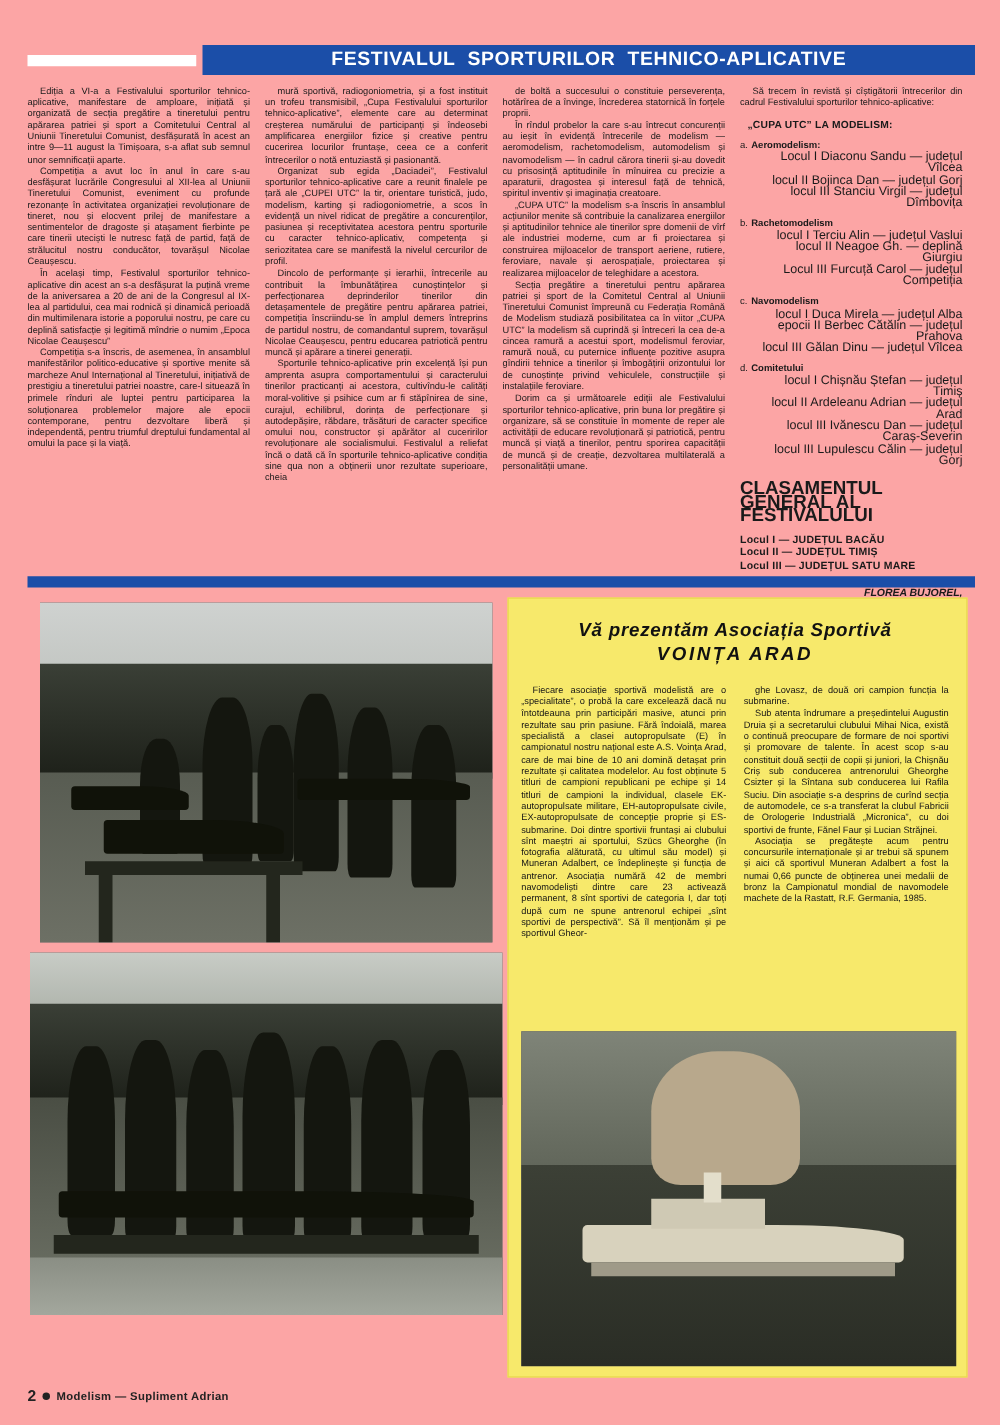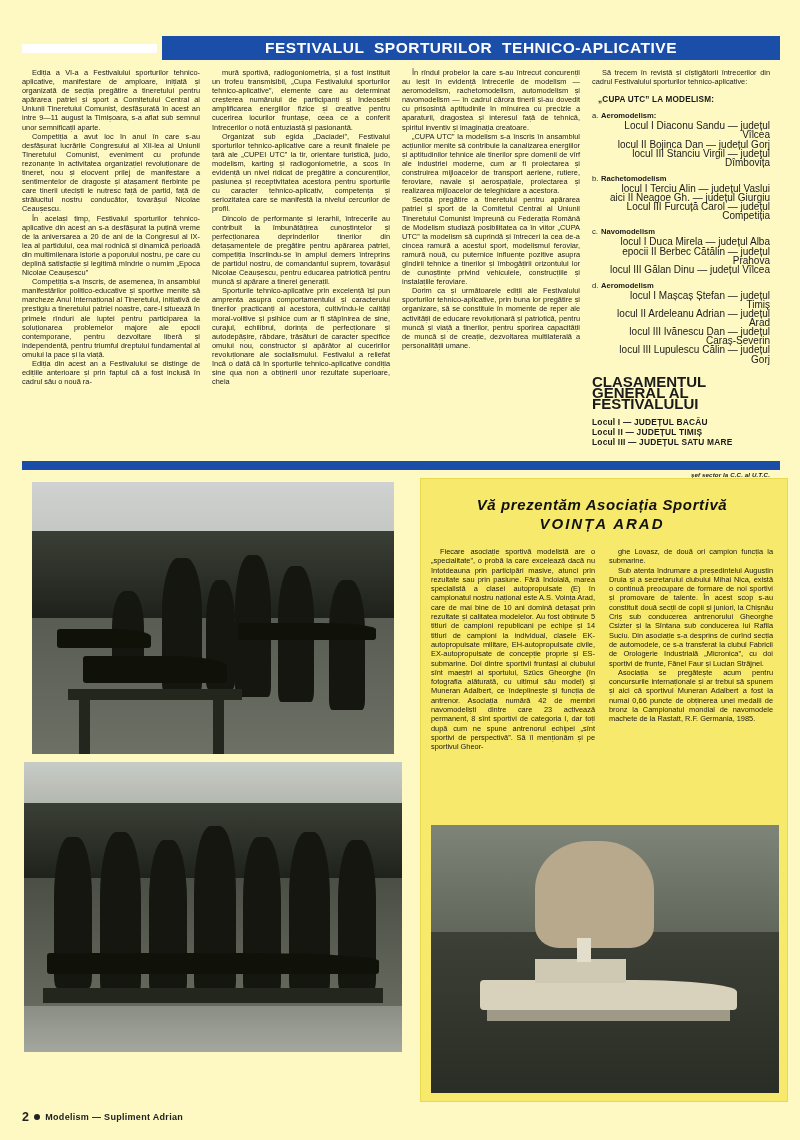--- a/index.html
+++ b/index.html
@@ -13,21 +13,21 @@
     font-family: "Liberation Sans", sans-serif;
     color: #111;
     position: relative;
     overflow: hidden;
   }
 
   .page {
     position: relative;
     width: 800px;
     height: 1140px;
-    background: #fef9c3;
+    background: #fca5a5;
   }
 
   
   .banner-wrap {
     position: absolute;
     left: 22px;
     top: 36px;
     width: 758px;
     height: 24px;
   }
@@ -166,21 +166,21 @@
     line-height: 9.3px;
     font-style: italic;
     text-align: justify;
     margin: 9px 8px 0 26px;
     color: #1a1a1a;
   }
 
   
   .yellow-box {
     position: absolute;
-    left: 398px;
+    left: 384px;
     top: 6px;
     width: 368px;
     height: 624px;
     background: #f7e96b;
     border: 1px solid #e8d94f;
     box-sizing: border-box;
     padding: 16px 14px 8px 10px;
   }
   .yb-title {
     text-align: center;
@@ -261,31 +261,31 @@
     <div class="banner">FESTIVALUL  SPORTURILOR  TEHNICO-APLICATIVE</div>
   </div>
 
   <div class="top-article">
 
     <div class="col">
       <p>Ediția a VI-a a Festivalului sporturilor tehnico-aplicative, manifestare de amploare, inițiată și organizată de secția pregătire a tineretului pentru apărarea patriei și sport a Comitetului Central al Uniunii Tineretului Comunist, desfășurată în acest an intre 9—11 august la Timișoara, s-a aflat sub semnul unor semnificații aparte.</p>
       <p>Competiția a avut loc în anul în care s-au desfășurat lucrările Congresului al XII-lea al Uniunii Tineretului Comunist, eveniment cu profunde rezonanțe în activitatea organizației revoluționare de tineret, nou și elocvent prilej de manifestare a sentimentelor de dragoste și atașament fierbinte pe care tinerii uteciști le nutresc față de partid, față de strălucitul nostru conducător, tovarășul Nicolae Ceaușescu.</p>
       <p>În același timp, Festivalul sporturilor tehnico-aplicative din acest an s-a desfășurat la puțină vreme de la aniversarea a 20 de ani de la Congresul al IX-lea al partidului, cea mai rodnică și dinamică perioadă din multimilenara istorie a poporului nostru, pe care cu deplină satisfacție și legitimă mîndrie o numim „Epoca Nicolae Ceaușescu”</p>
       <p>Competiția s-a înscris, de asemenea, în ansamblul manifestărilor politico-educative și sportive menite să marcheze Anul Internațional al Tineretului, inițiativă de prestigiu a tineretului patriei noastre, care-l situează în primele rînduri ale luptei pentru participarea la soluționarea problemelor majore ale epocii contemporane, pentru dezvoltare liberă și independentă, pentru triumful dreptului fundamental al omului la pace și la viață.</p>
-      <p>Ediția din acest an a Festivalului se distinge de edițiile anterioare și prin faptul că a fost inclusă în cadrul său o nouă ra-</p>
     </div>
 
     <div class="col">
       <p>mură sportivă, radiogoniometria, și a fost instituit un trofeu transmisibil, „Cupa Festivalului sporturilor tehnico-aplicative”, elemente care au determinat creșterea numărului de participanți și îndeosebi amplificarea energiilor fizice și creative pentru cucerirea locurilor fruntașe, ceea ce a conferit întrecerilor o notă entuziastă și pasionantă.</p>
       <p>Organizat sub egida „Daciadei”, Festivalul sporturilor tehnico-aplicative care a reunit finalele pe țară ale „CUPEI UTC” la tir, orientare turistică, judo, modelism, karting și radiogoniometrie, a scos în evidență un nivel ridicat de pregătire a concurenților, pasiunea și receptivitatea acestora pentru sporturile cu caracter tehnico-aplicativ, competența și seriozitatea care se manifestă la nivelul cercurilor de profil.</p>
       <p>Dincolo de performanțe și ierarhii, întrecerile au contribuit la îmbunătățirea cunoștințelor și perfecționarea deprinderilor tinerilor din detașamentele de pregătire pentru apărarea patriei, competiția înscriindu-se în amplul demers întreprins de partidul nostru, de comandantul suprem, tovarășul Nicolae Ceaușescu, pentru educarea patriotică pentru muncă și apărare a tinerei generații.</p>
       <p>Sporturile tehnico-aplicative prin excelență își pun amprenta asupra comportamentului și caracterului tinerilor practicanți ai acestora, cultivîndu-le calități moral-volitive și psihice cum ar fi stăpînirea de sine, curajul, echilibrul, dorința de perfecționare și autodepășire, răbdare, trăsături de caracter specifice omului nou, constructor și apărător al cuceririlor revoluționare ale socialismului. Festivalul a reliefat încă o dată că în sporturile tehnico-aplicative condiția sine qua non a obținerii unor rezultate superioare, cheia</p>
     </div>
 
     <div class="col">
+      <p>de boltă a succesului o constituie perseverența, hotărîrea de a învinge, încrederea statornică în forțele proprii.</p>
       <p>În rîndul probelor la care s-au întrecut concurenții au ieșit în evidență întrecerile de modelism — aeromodelism, rachetomodelism, automodelism și navomodelism — în cadrul cărora tinerii și-au dovedit cu prisosință aptitudinile în mînuirea cu precizie a aparaturii, dragostea și interesul față de tehnică, spiritul inventiv și imaginația creatoare.</p>
       <p>„CUPA UTC” la modelism s-a înscris în ansamblul acțiunilor menite să contribuie la canalizarea energiilor și aptitudinilor tehnice ale tinerilor spre domenii de vîrf ale industriei moderne, cum ar fi proiectarea și construirea mijloacelor de transport aeriene, rutiere, feroviare, navale și aerospațiale, proiectarea și realizarea mijloacelor de teleghidare a acestora.</p>
       <p>Secția pregătire a tineretului pentru apărarea patriei și sport de la Comitetul Central al Uniunii Tineretului Comunist împreună cu Federația Română de Modelism studiază posibilitatea ca în viitor „CUPA UTC” la modelism să cuprindă și întreceri la cea de-a cincea ramură a acestui sport, modelismul feroviar, ramură nouă, cu puternice influențe pozitive asupra gîndirii tehnice a tinerilor și îmbogățirii orizontului lor de cunoștințe privind vehiculele, construcțiile și instalațiile feroviare.</p>
       <p>Dorim ca și următoarele ediții ale Festivalului sporturilor tehnico-aplicative, prin buna lor pregătire și organizare, să se constituie în momente de reper ale activității de educare revoluționară și patriotică, pentru muncă și viață a tinerilor, pentru sporirea capacității de muncă și de creație, dezvoltarea multilaterală a personalității umane.</p>
     </div>
 
     <div class="col">
       <p>Să trecem în revistă și cîștigătorii întrecerilor din cadrul Festivalului sporturilor tehnico-aplicative:</p>
 
       <div class="sect-title">„CUPA UTC” LA MODELISM:</div>
@@ -294,34 +294,34 @@
         <span class="ltr">a.</span><span>Aeromodelism:</span>
       </div>
       <div class="entry">Locul I Diaconu Sandu — județul Vîlcea</div>
       <div class="entry">locul II Bojinca Dan — județul Gorj</div>
       <div class="entry">locul III Stanciu Virgil — județul Dîmbovița</div>
 
       <div class="cat">
         <span class="ltr">b.</span><span>Rachetomodelism</span>
       </div>
       <div class="entry">locul I Terciu Alin — județul Vaslui</div>
-      <div class="entry">aici II Neagoe Gh. — județul Giurgiu</div>
+      <div class="entry">locul II Neagoe Gh. — deplină Giurgiu</div>
       <div class="entry">Locul III Furcuță Carol — județul Competiția</div>
 
       <div class="cat">
         <span class="ltr">c.</span><span>Navomodelism</span>
       </div>
       <div class="entry">locul I Duca Mirela — județul Alba</div>
       <div class="entry">epocii II Berbec Cătălin — județul Prahova</div>
       <div class="entry">locul III Gălan Dinu — județul Vîlcea</div>
 
       <div class="cat">
-        <span class="ltr">d.</span><span>Aeromodelism</span>
-      </div>
-      <div class="entry">locul I Mașcaș Ștefan — județul Timiș</div>
+        <span class="ltr">d.</span><span>Comitetului</span>
+      </div>
+      <div class="entry">locul I Chișnău Ștefan — județul Timiș</div>
       <div class="entry">locul II Ardeleanu Adrian — județul Arad</div>
       <div class="entry">locul III Ivănescu Dan — județul Caraș-Severin</div>
       <div class="entry">locul III Lupulescu Călin — județul Gorj</div>
 
       <div class="rank-title">CLASAMENTUL GENERAL AL FESTIVALULUI</div>
       <div class="rank-line">Locul I      —  JUDEȚUL BACĂU</div>
       <div class="rank-line">Locul II     —  JUDEȚUL TIMIȘ</div>
       <div class="rank-line">Locul III    —  JUDEȚUL SATU MARE</div>
 
       <div class="byline">

